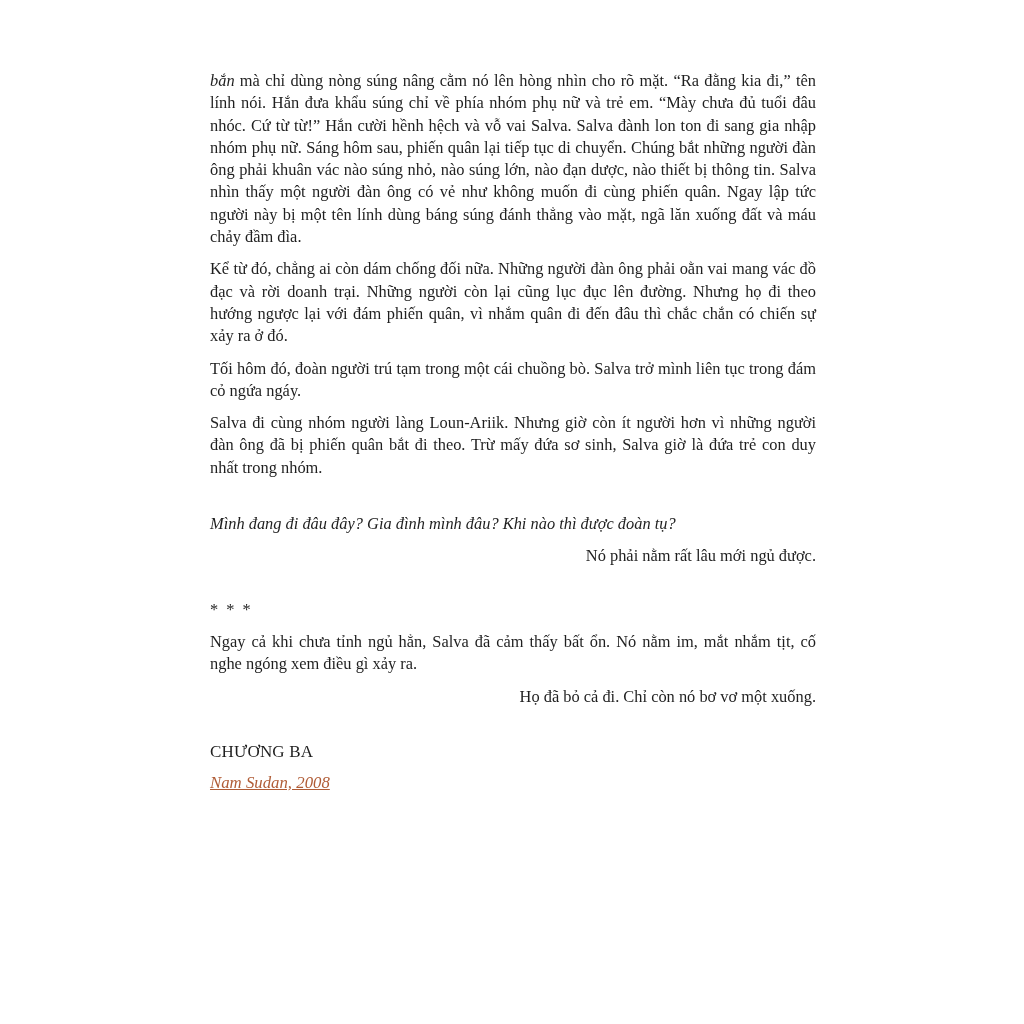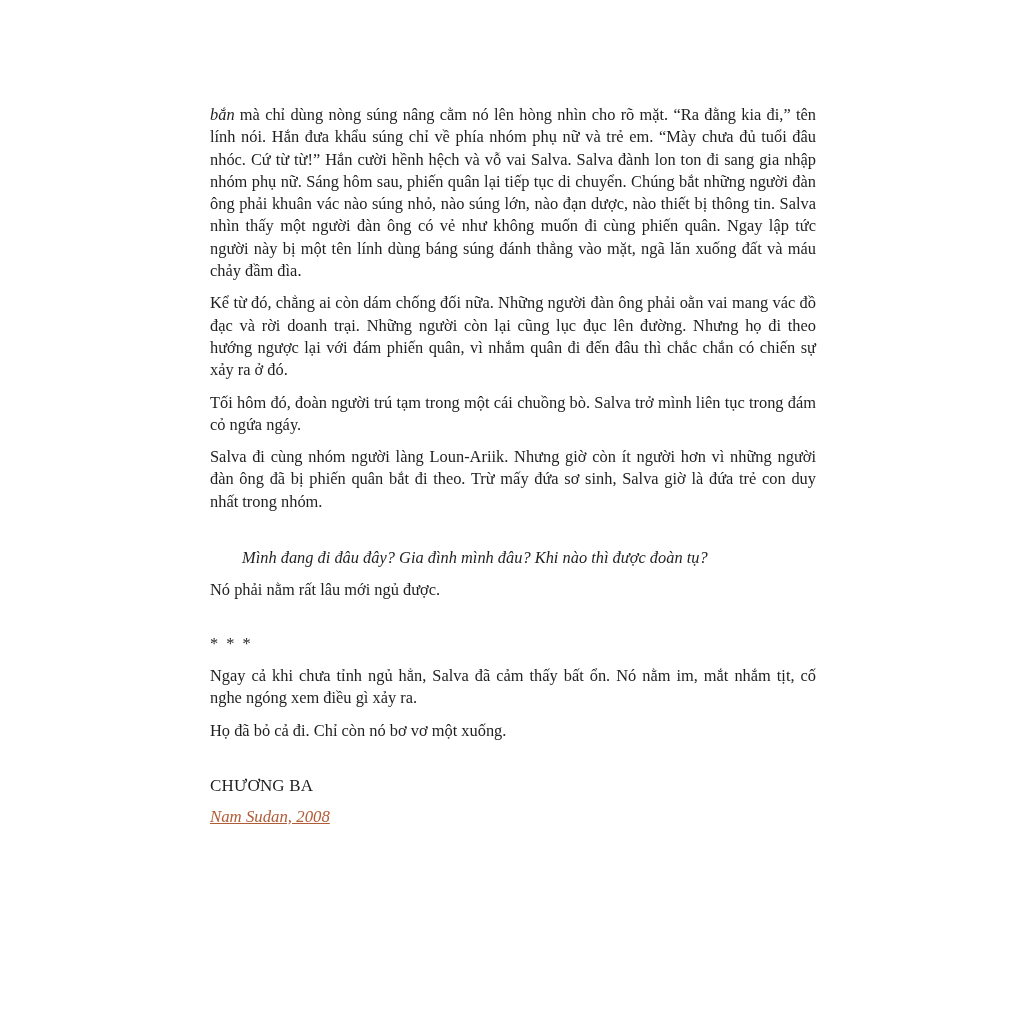--- a/index.html
+++ b/index.html
@@ -12,41 +12,40 @@
   .page {
     position: relative;
     width: 1024px;
     height: 1024px;
     background: #ffffff;
     overflow: hidden;
   }
   .text-block {
     position: absolute;
     left: 210px;
-    top: 104px;
+    top: 70px;
     width: 606px;
     color: #1f1f1f;
     font-size: 16.4px;
     line-height: 22.3px;
   }
   p.body {
     text-align: justify;
     margin-bottom: 10px;
   }
   p.noj {
-    text-align: left;
+    text-align: right;
     margin-bottom: 10px;
   }
   .lead-italic { font-style: italic; }
   .monologue {
     font-style: italic;
     margin-top: 34px;
     margin-bottom: 10px;
     text-align: left;
-    margin-left: 32px;
   }
   .separator {
     margin-top: 31px;
     margin-bottom: 10px;
     letter-spacing: 2px;
     text-align: left;
   }
   .chapter-heading {
     font-weight: normal;
     margin-top: 33px;

